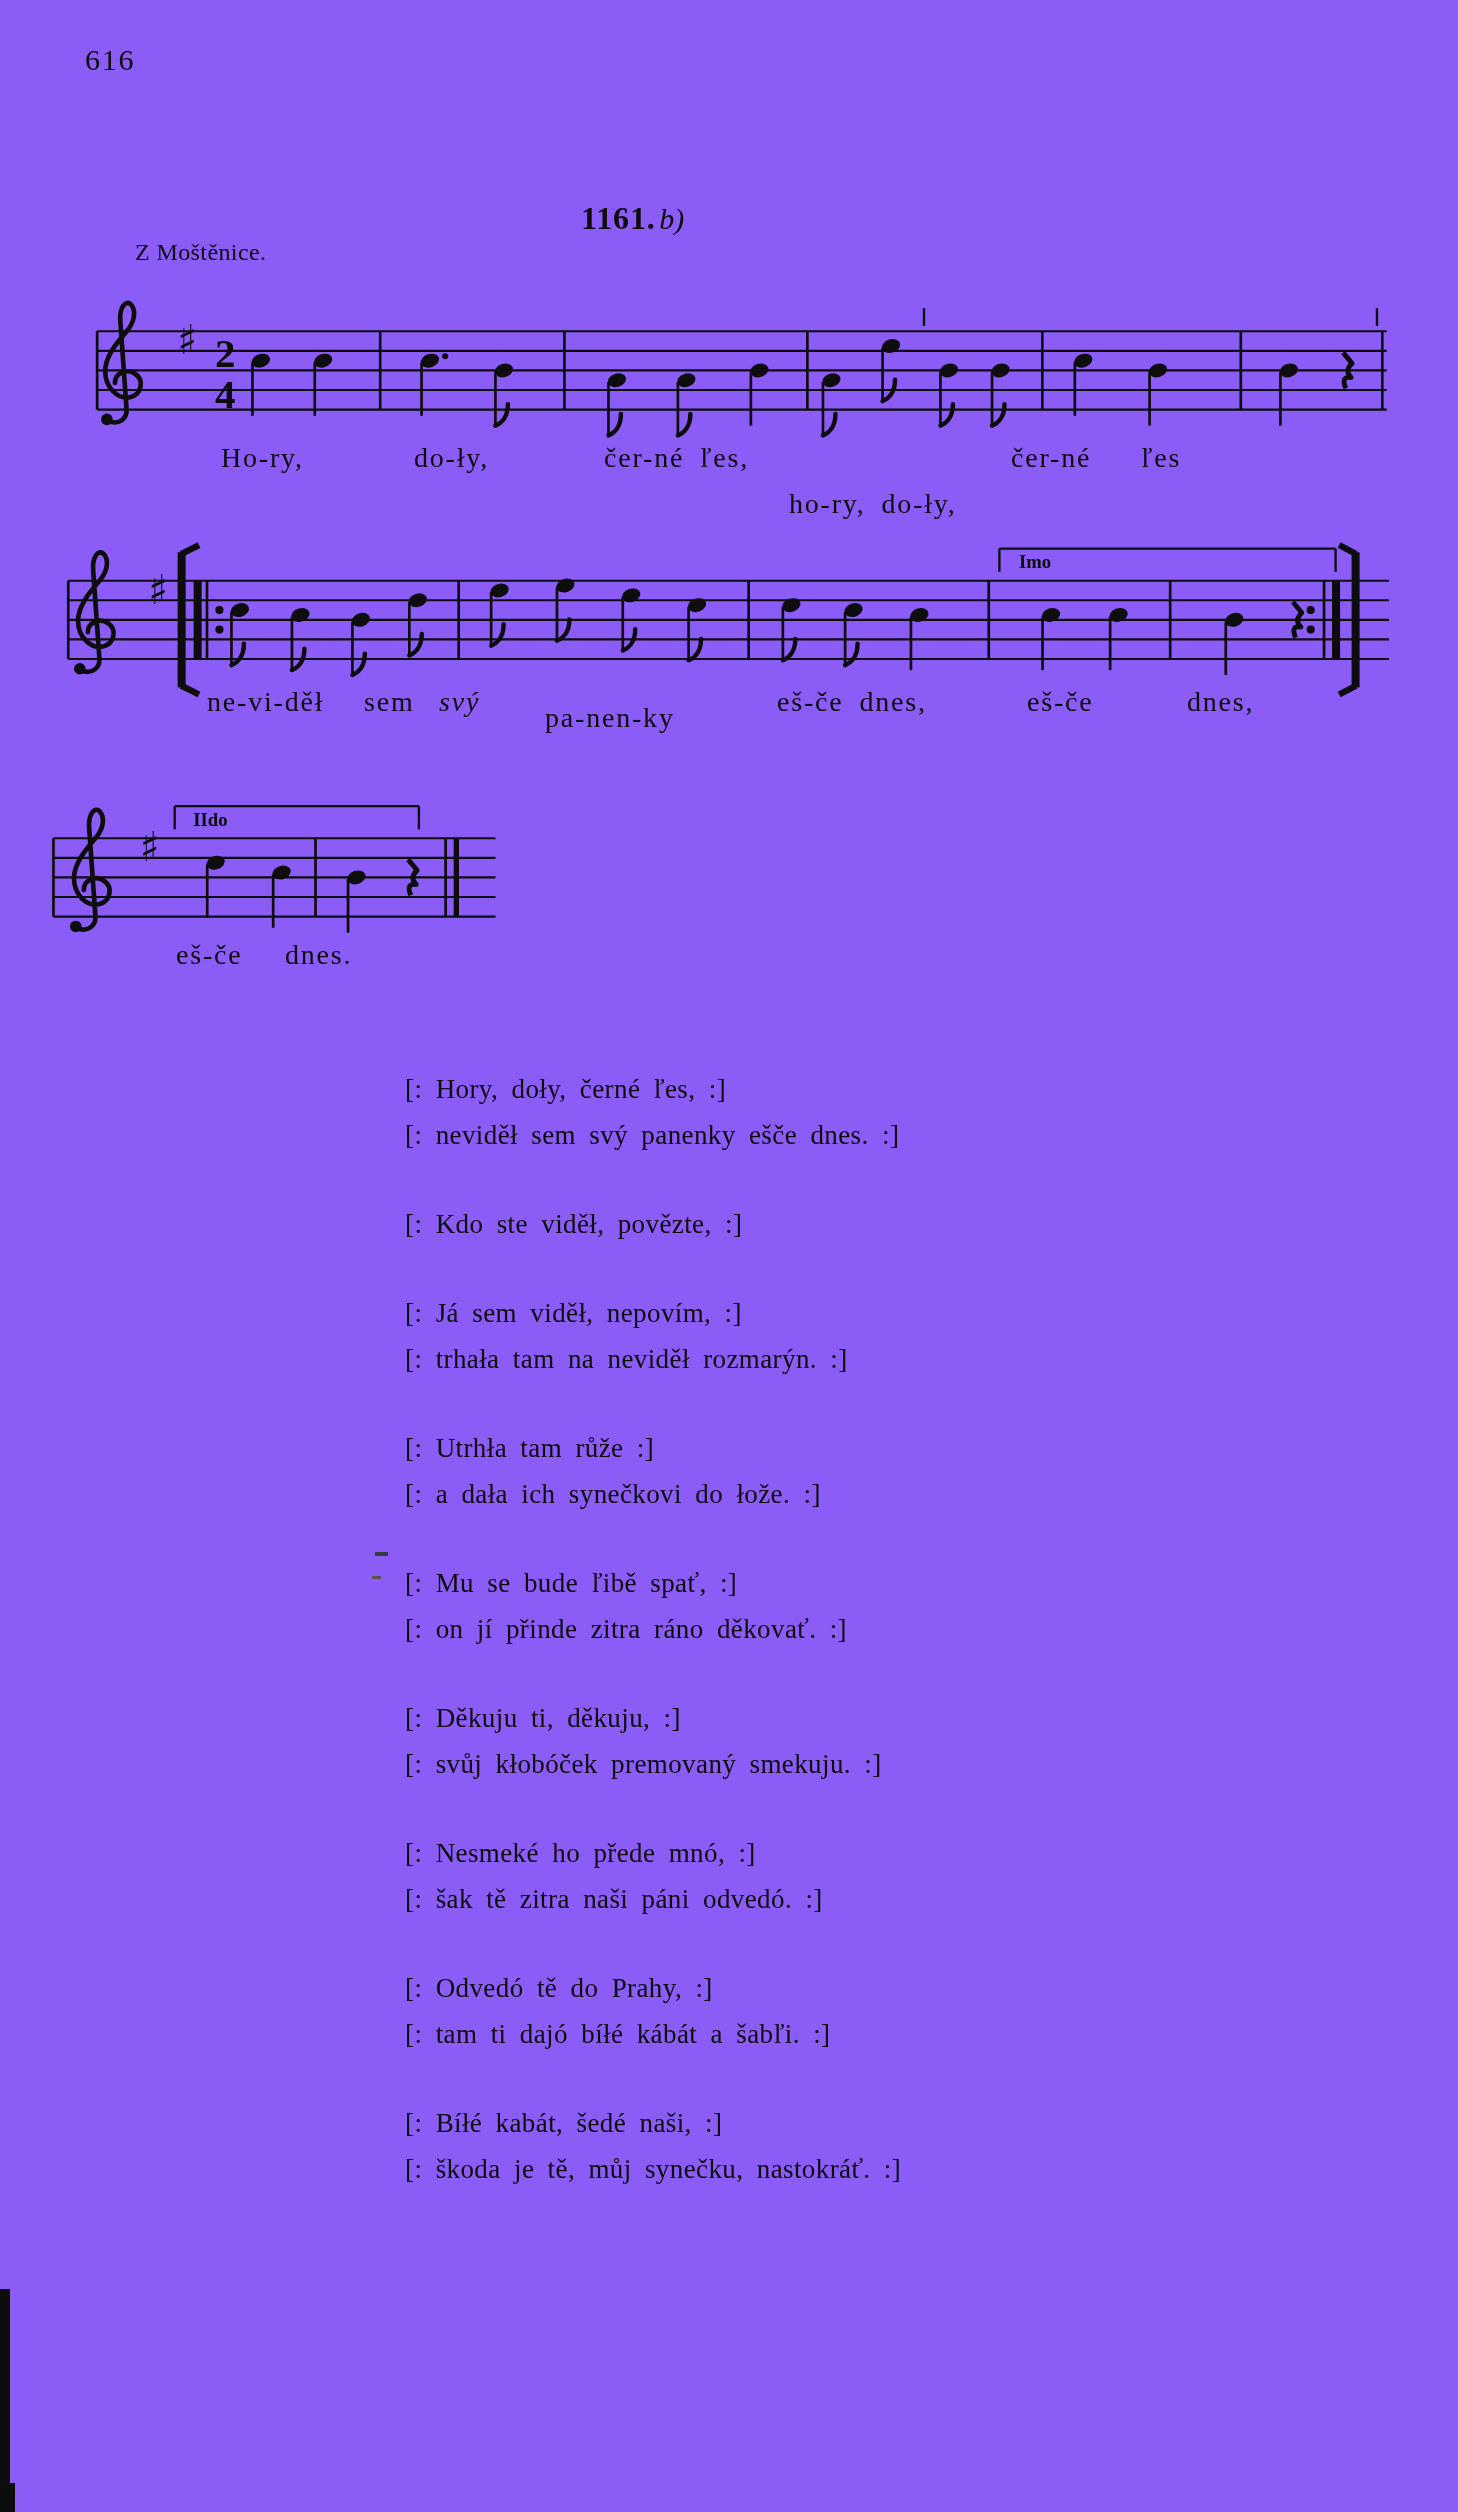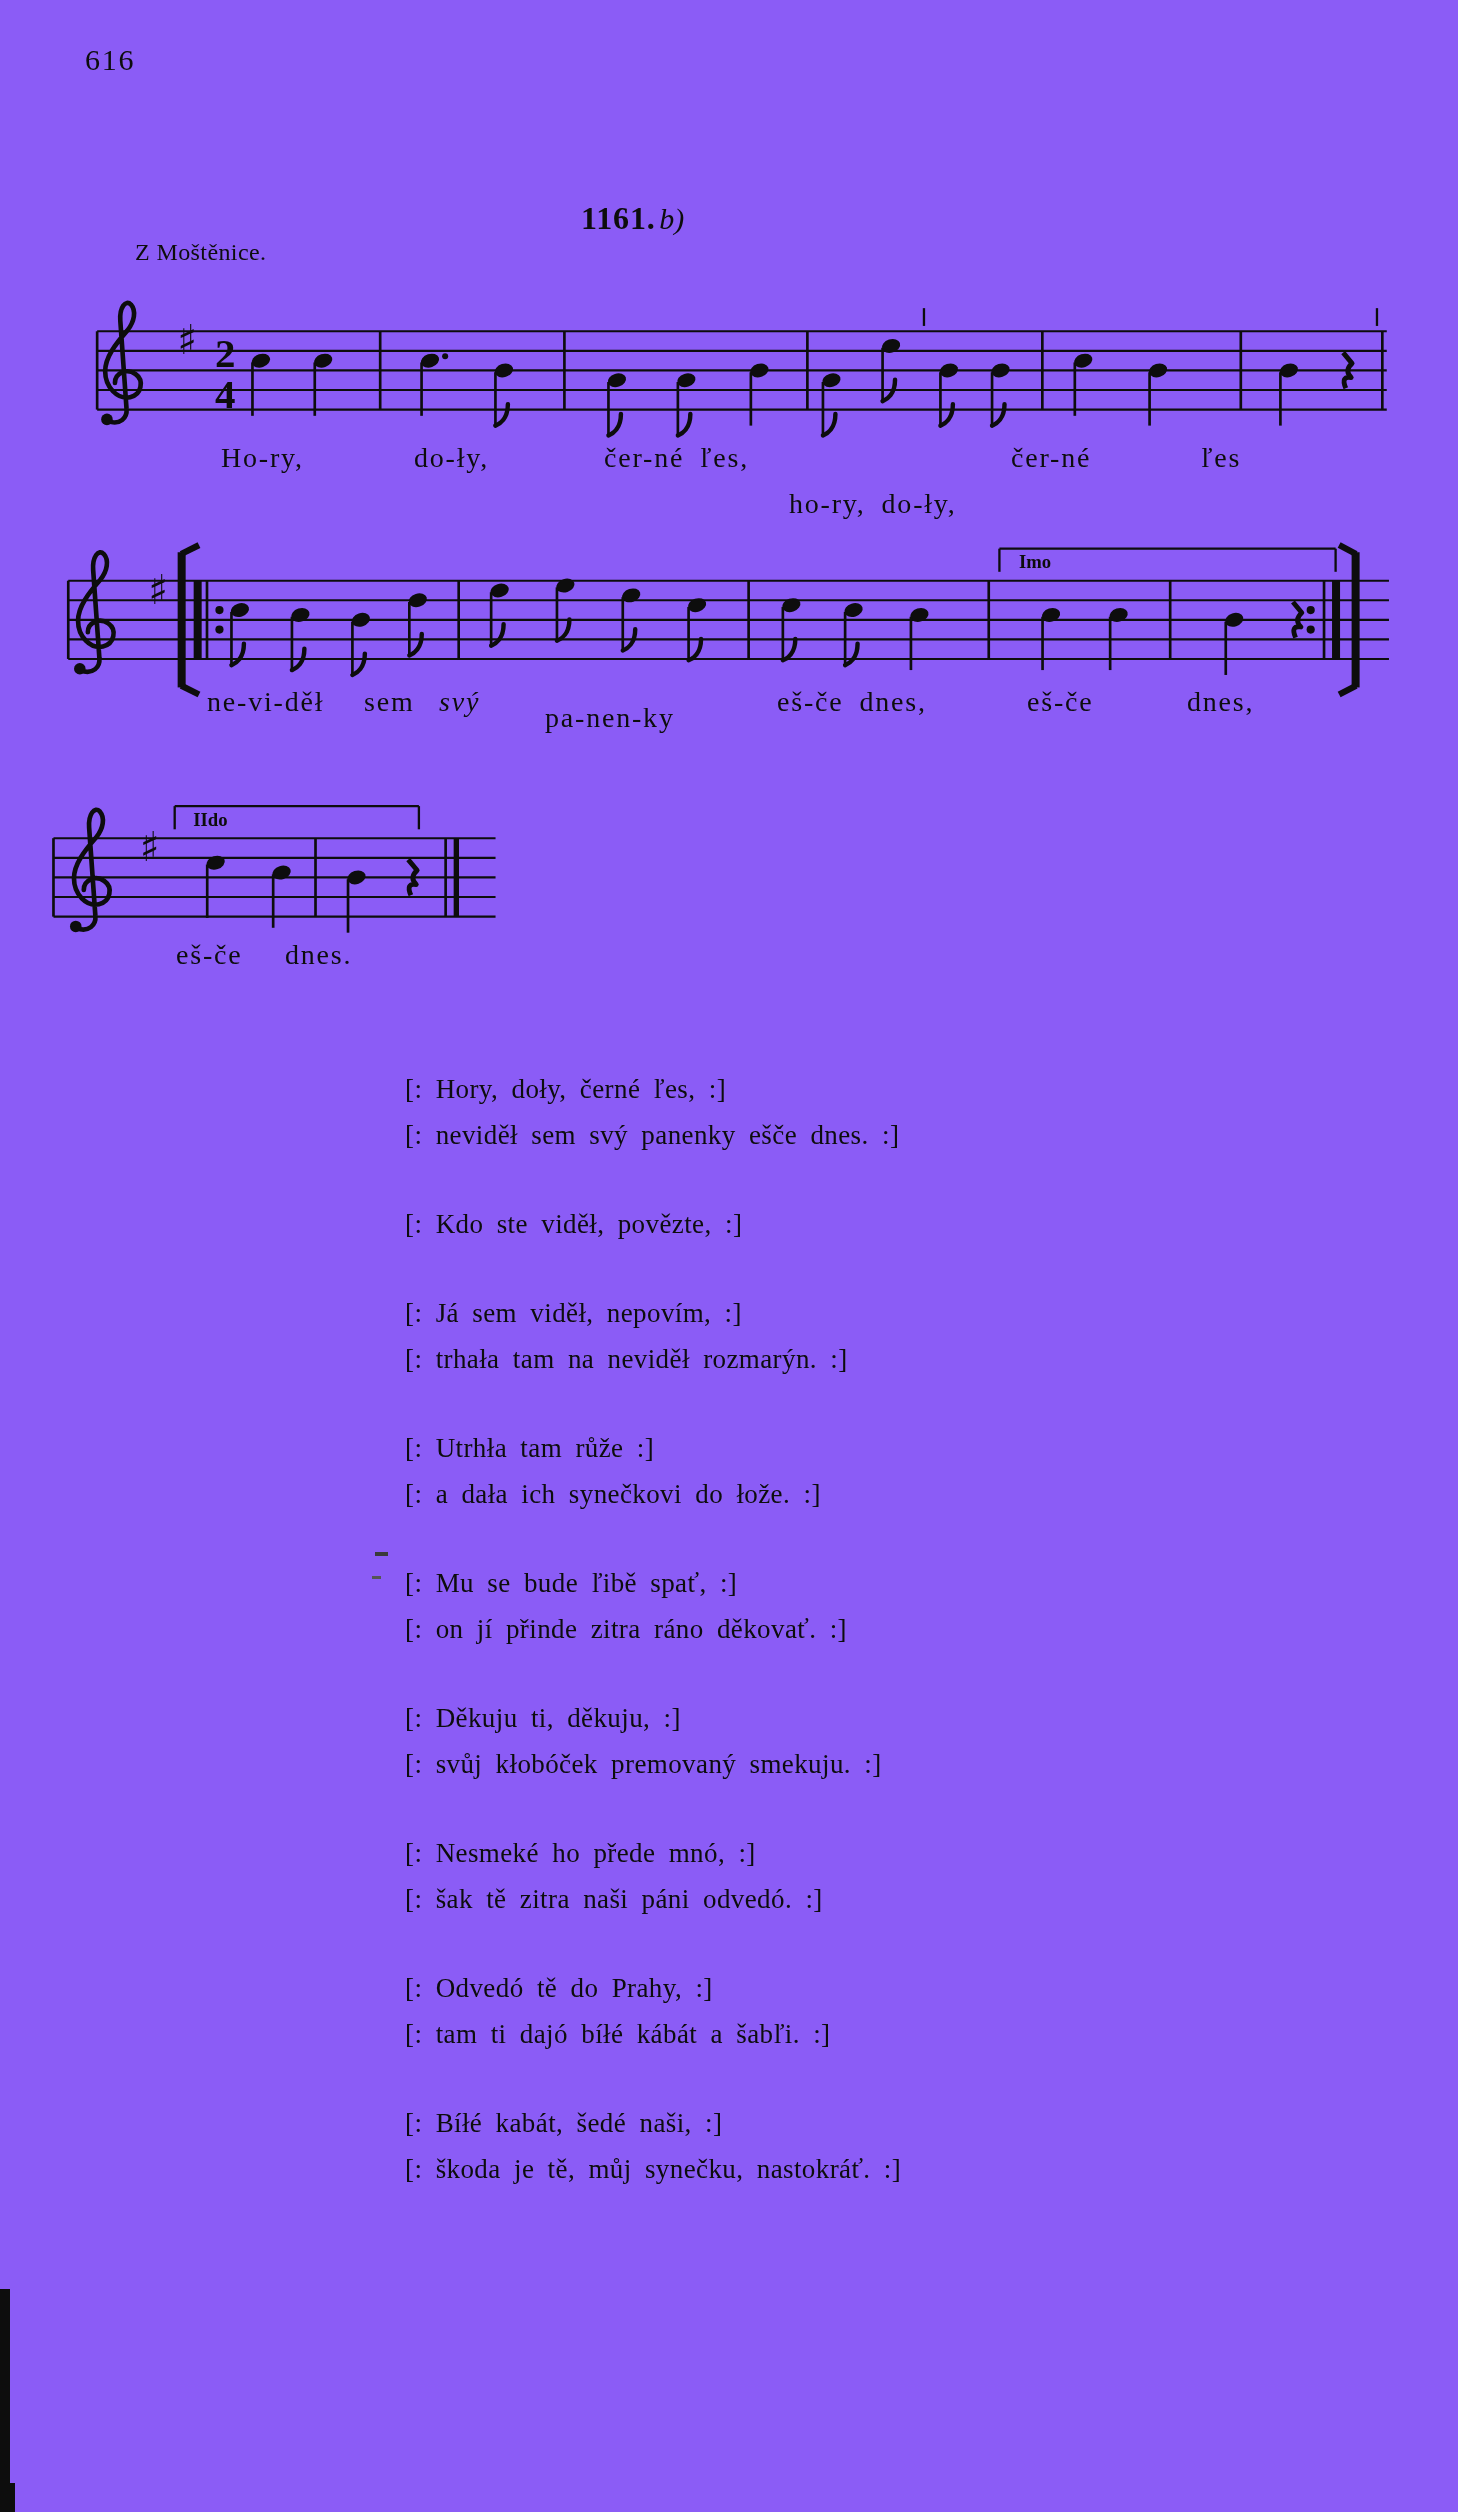--- a/index.html
+++ b/index.html
@@ -196,21 +196,21 @@
         <line x1="390.5" y1="101" x2="390.5" y2="161" stroke="#0d0d0d" stroke-width="3"></line>
         <path d="M 458 79 L 468 91 Q 459 99 467 107 Q 455 105 461 119" fill="none" stroke="#0d0d0d" stroke-width="5.5" stroke-linejoin="round"></path>
       </svg>
     </div>
   <div id="lyrics-layer">
       <span class="lyric" style="left: 221px; top: 442px;">Ho-ry,</span>
       <span class="lyric" style="left: 414px; top: 442px;">do-ły,</span>
       <span class="lyric" style="left: 604px; top: 442px;">čer-né ľes,</span>
       <span class="lyric" style="left: 789px; top: 442px; margin-top: 46px;">ho-ry, do-ły,</span>
       <span class="lyric" style="left: 1011px; top: 442px;">čer-né</span>
-      <span class="lyric" style="left: 1201px; top: 442px;">ľes</span>
+      <span class="lyric" style="left: 1141px; top: 442px;">ľes</span>
       <span class="lyric" style="left: 207px; top: 686px;">ne-vi-děł</span>
       <span class="lyric" style="left: 364px; top: 686px;">sem</span>
       <span class="lyric" style="left: 439px; top: 686px; font-style: italic;">svý</span>
       <span class="lyric" style="left: 545px; top: 702px;">pa-nen-ky</span>
       <span class="lyric" style="left: 777px; top: 686px;">eš-če dnes,</span>
       <span class="lyric" style="left: 1027px; top: 686px;">eš-če</span>
       <span class="lyric" style="left: 1187px; top: 686px;">dnes,</span>
       <span class="lyric" style="left: 176px; top: 939px;">eš-če</span>
       <span class="lyric" style="left: 285px; top: 939px;">dnes.</span>
     </div>

